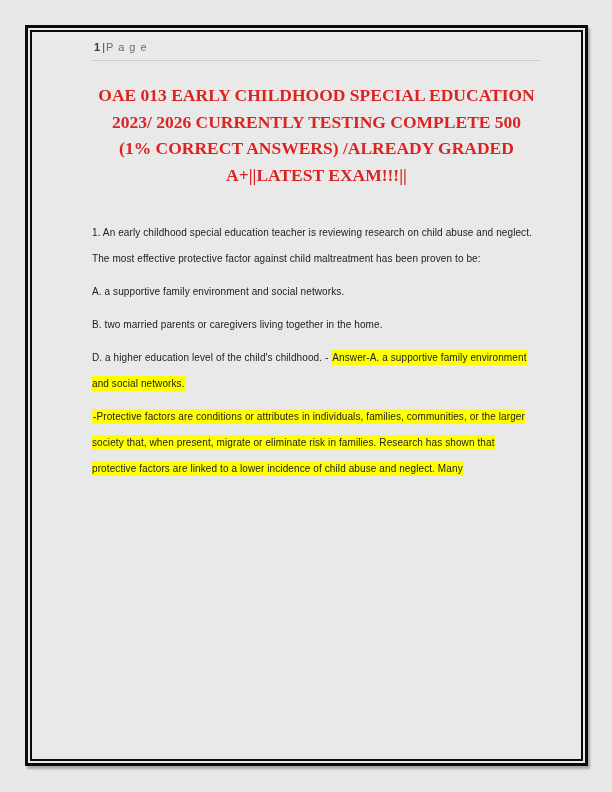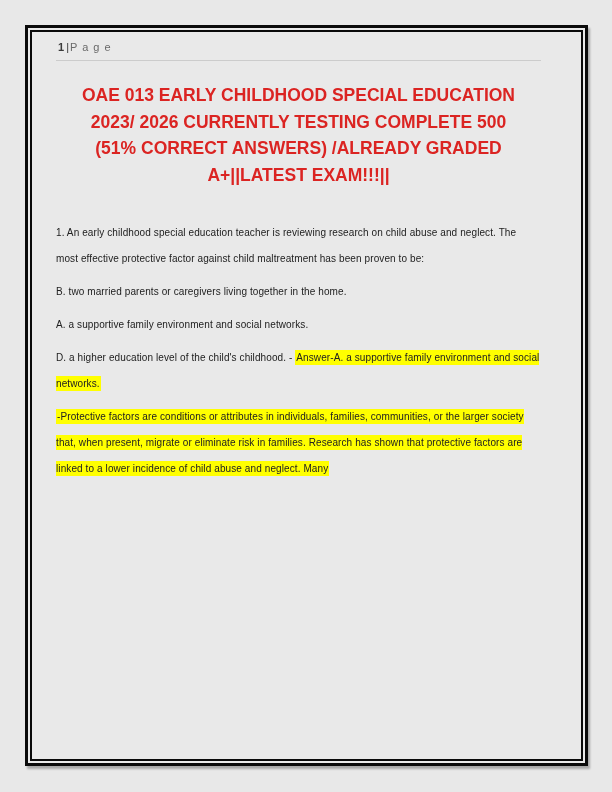--- a/index.html
+++ b/index.html
@@ -31,21 +31,21 @@
     box-shadow:2px 3px 2px rgba(0,0,0,0.28);
   }
   .page-inner{
     position:absolute;
     left:2px; top:2px; right:2px; bottom:2px;
     border:2px solid var(--border);
     background:var(--page-bg);
     overflow:hidden;
   }
   .content{
-    padding:7px 40px 20px 24px;
+    padding:7px 40px 20px 60px;
   }
   .page-header{
     font-size:11px;
     padding:2px 0 7px 2px;
     border-bottom:1px solid var(--rule);
     color:var(--header-text);
   }
   .page-header .pgnum{
     font-weight:bold;
     color:var(--header-num);
@@ -62,20 +62,21 @@
     margin-top:21px;
     margin-bottom:32px;
     text-align:center;
     color:var(--title-red);
     font-size:17.5px;
     font-weight:bold;
     line-height:26.5px;
   }
   .doc-title .title-line{
     white-space:nowrap;
+    font-family:Liberation Serif, serif;
   }
   .doc-body p{
     font-size:10px;
     line-height:26px;
     margin-bottom:7px;
     letter-spacing:0.1px;
   }
   .seg.hl{
     background:var(--hl);
     padding:2px 1px;
@@ -88,27 +89,27 @@
   <div class="page-inner">
     <div class="content">
 
       <div class="page-header">
         <span class="pgnum">1</span><span class="sep">|</span><span class="pgword">P a g e</span>
       </div>
 
       <div class="doc-title" id="doc-title">
           <div class="title-line">OAE 013 EARLY CHILDHOOD SPECIAL EDUCATION</div>
           <div class="title-line">2023/ 2026 CURRENTLY TESTING COMPLETE 500</div>
-          <div class="title-line">(51% CORRECT ANSWERS) /ALREADY GRADED</div>
+          <div class="title-line">(1% CORRECT ANSWERS) /ALREADY GRADED</div>
           <div class="title-line">A+||LATEST EXAM!!!||</div>
         </div>
 
       <div class="doc-body" id="doc-body">
           <p><span class="seg">1. An early childhood special education teacher is reviewing research on child abuse and neglect. The most effective protective factor against child maltreatment has been proven to be:</span></p>
+          <p><span class="seg">A. a supportive family environment and social networks.</span></p>
           <p><span class="seg">B. two married parents or caregivers living together in the home.</span></p>
-          <p><span class="seg">A. a supportive family environment and social networks.</span></p>
           <p><span class="seg">D. a higher education level of the child's childhood. - </span><span class="seg hl">Answer-A. a supportive family environment and social networks.</span></p>
           <p><span class="seg hl">-Protective factors are conditions or attributes in individuals, families, communities, or the larger society that, when present, migrate or eliminate risk in families. Research has shown that protective factors are linked to a lower incidence of child abuse and neglect. Many</span></p>
         </div>
 
     </div>
   </div>
 </div>
 
 </body></html>

